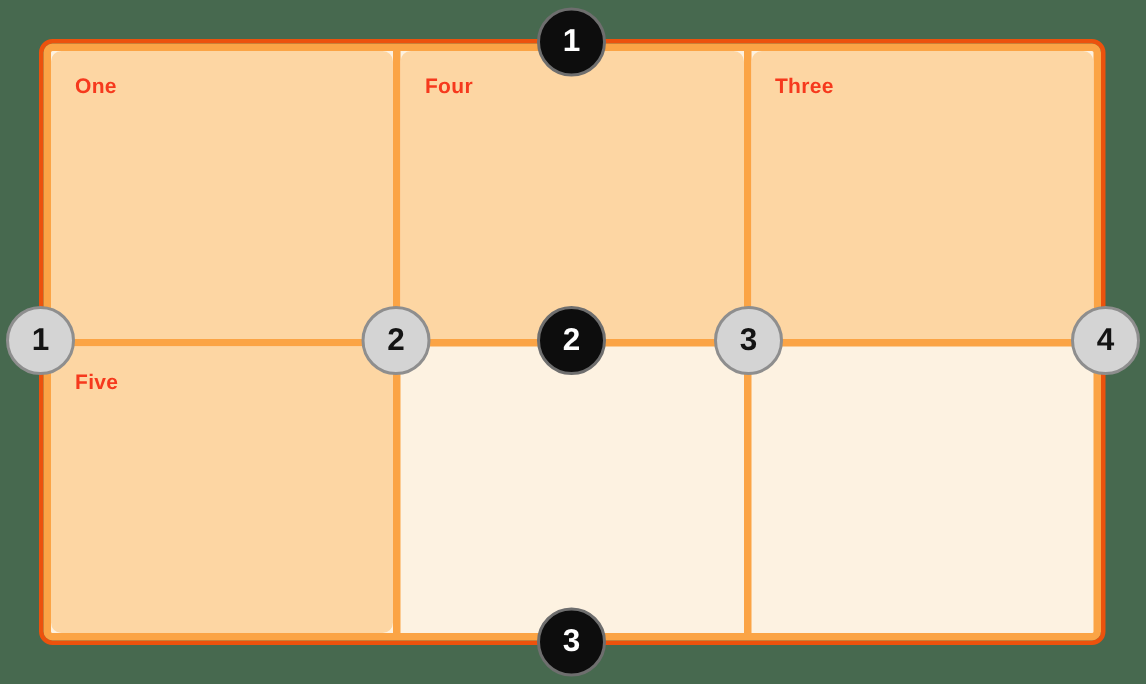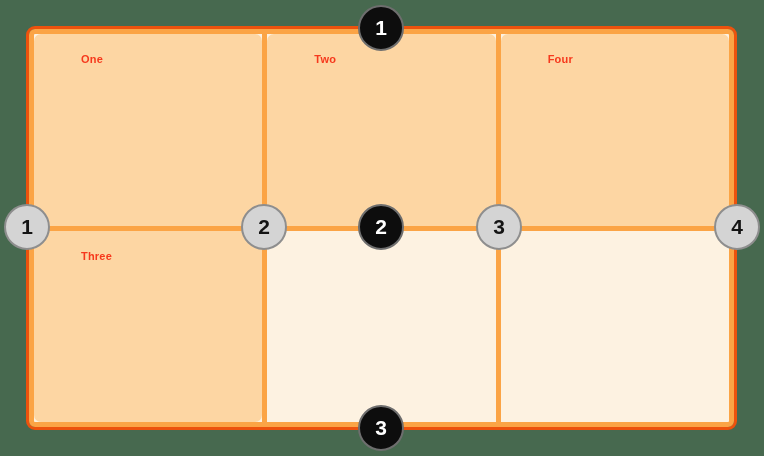--- a/index.html
+++ b/index.html
@@ -35,22 +35,22 @@
     position:absolute;inset:0;display:grid;
     grid-template-columns:repeat(3,1fr);grid-template-rows:repeat(2,1fr);
     gap:5px;
   }
   .cell{
     background:var(--cell_bg);border-radius:7px;
     padding:15px 0 0 16px;box-sizing:border-box;position:relative;z-index:1;
   }
   .cell.empty{background:transparent;}
   .cell-label{
-    color:var(--label_text);font-size:11px;font-weight:bold;
-    letter-spacing:.2px;line-height:1.2;margin-left:31px;
+    color:var(--label_text);font-size:14px;font-weight:bold;
+    letter-spacing:.2px;line-height:1.2;
   }
   .marker{
     position:absolute;width:46px;height:46px;border-radius:50%;
     box-sizing:border-box;border:2px solid var(--marker_border);
     display:flex;align-items:center;justify-content:center;
     font-size:21px;font-weight:bold;z-index:3;
   }
   .marker.row{background:var(--row_marker_bg);color:var(--row_marker_text);border-color:#6e6e6e;}
   .marker.col{background:var(--col_marker_bg);color:var(--col_marker_text);}
   
@@ -75,27 +75,27 @@
         <div class="gline v v1"></div>
         <div class="gline v v2"></div>
         <div class="gline h"></div>
       </div>
 
       <div class="cells">
         <div class="cell">
           <span class="cell-label">One</span>
         </div>
         <div class="cell">
-          <span class="cell-label">Two</span>
-        </div>
-        <div class="cell">
           <span class="cell-label">Four</span>
         </div>
         <div class="cell">
           <span class="cell-label">Three</span>
+        </div>
+        <div class="cell">
+          <span class="cell-label">Five</span>
         </div>
         <div class="cell empty">
           <span class="cell-label"></span>
         </div>
       </div>
 
     </div>
   </div>
 
   <div class="marker row rm1">

